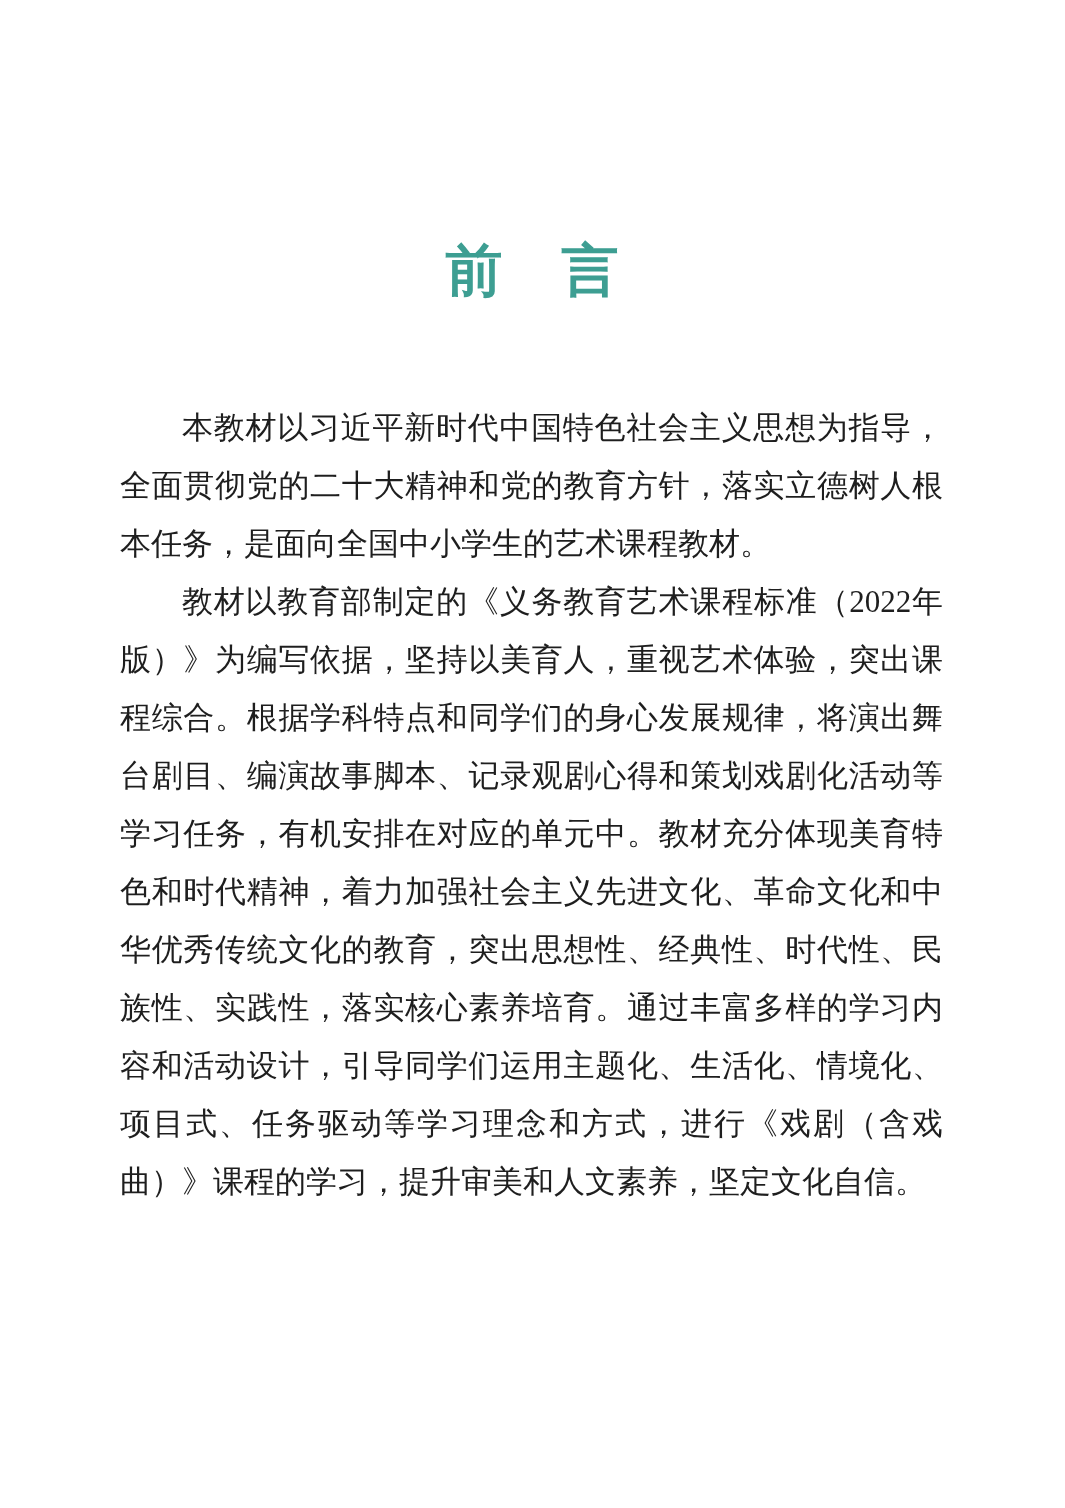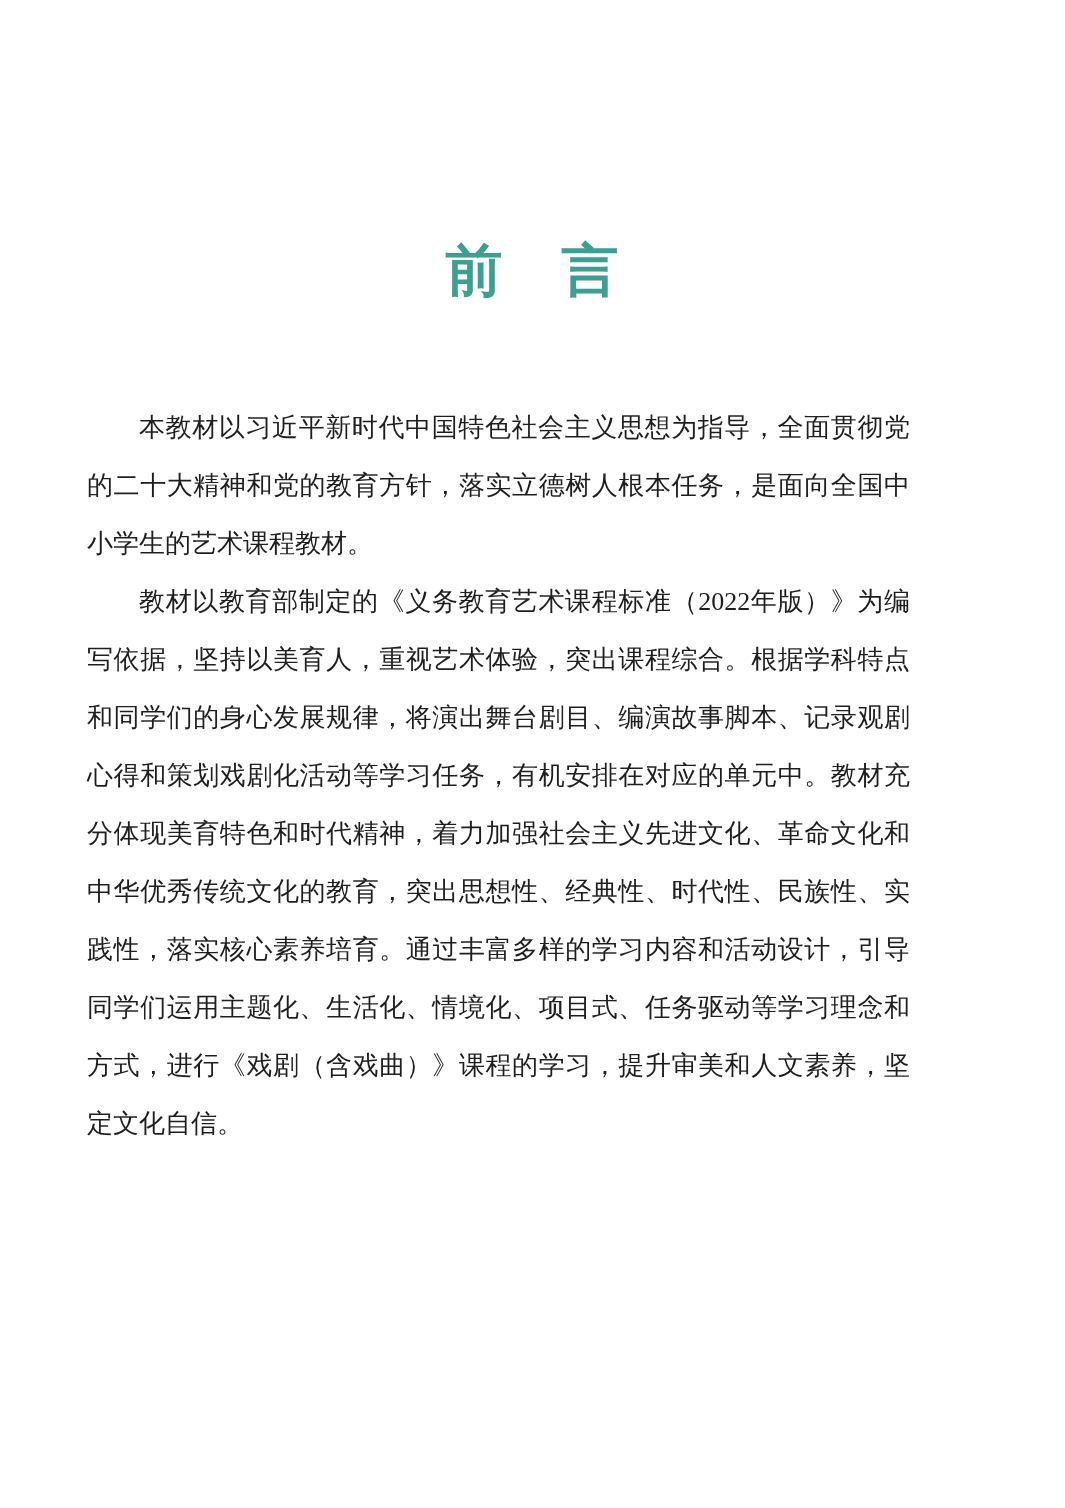--- a/index.html
+++ b/index.html
@@ -29,23 +29,23 @@
     font-size: 57px;
     line-height: 60px;
     font-weight: 700;
     color: #3d9e92;
     letter-spacing: 1px;
     font-family: "Liberation Serif", "DejaVu Serif", serif;
   }
   .body-text {
     position: absolute;
     top: 399px;
-    left: 87px;
+    left: 120px;
     width: 823px;
-    font-size: 26px;
+    font-size: 31px;
     line-height: 58px;
     color: #1e1e1e;
     text-align: justify;
     text-justify: inter-ideograph;
   }
   .body-text p {
     margin: 0;
     padding: 0;
     text-indent: 2em;
   }

